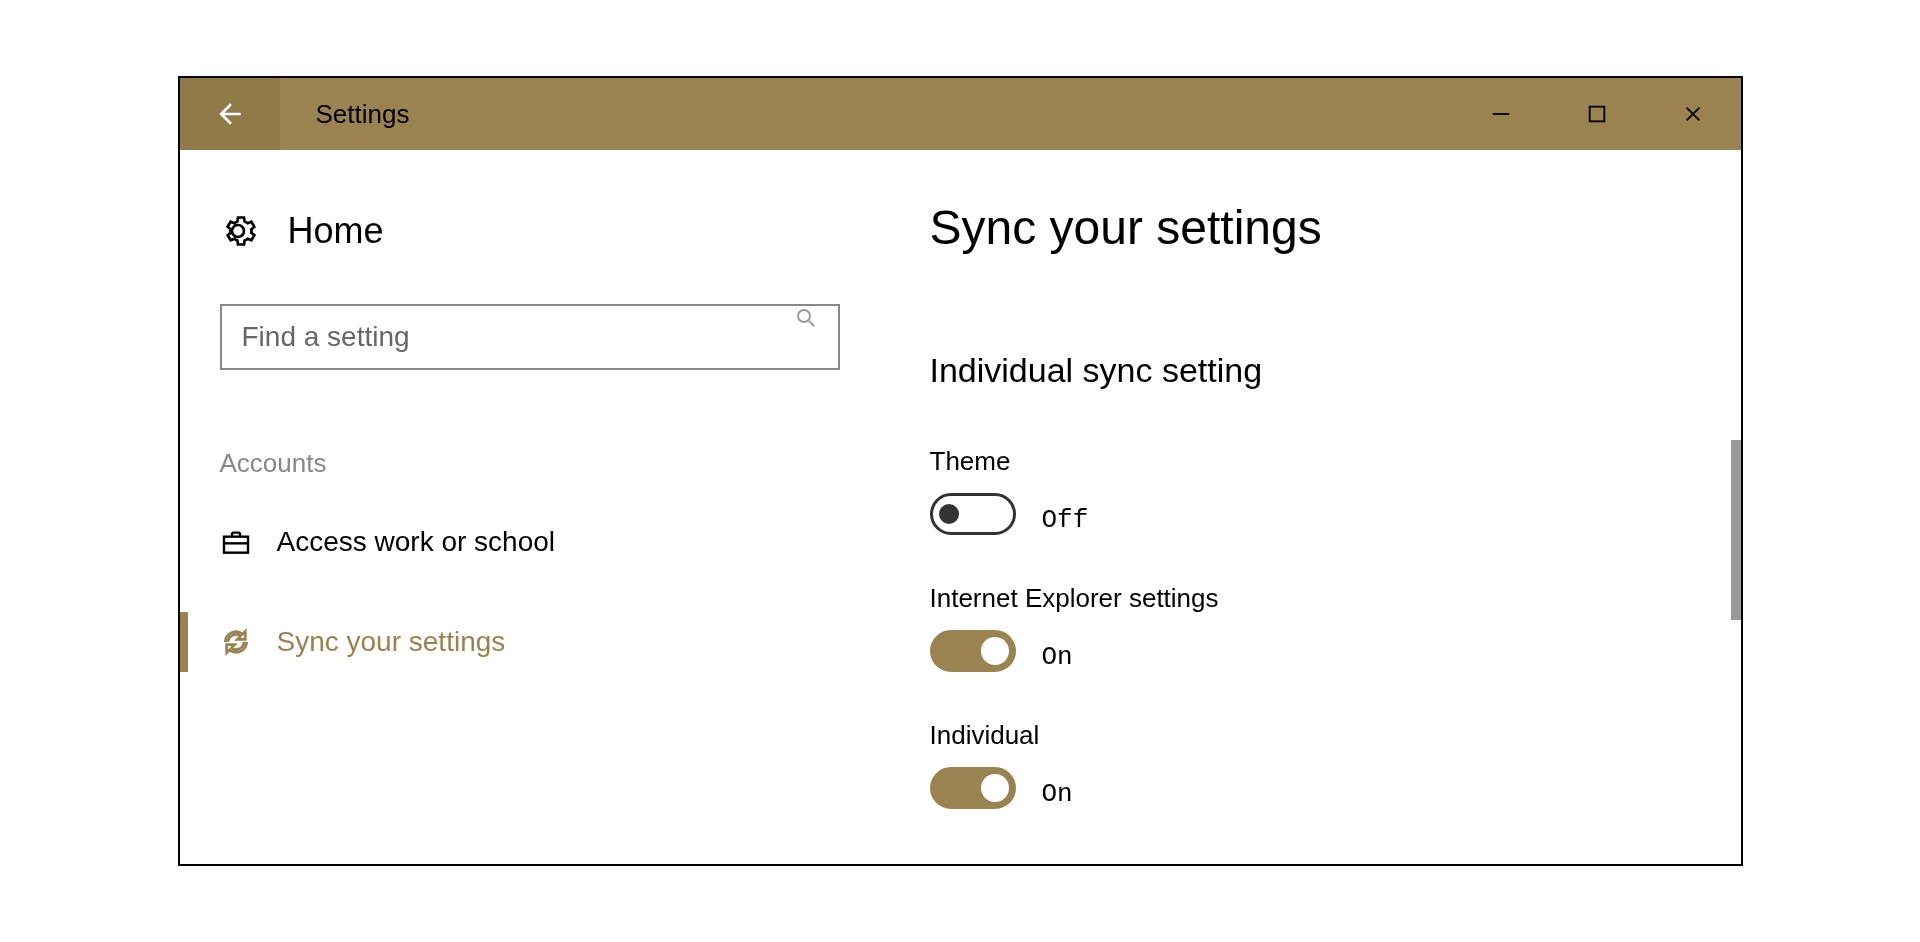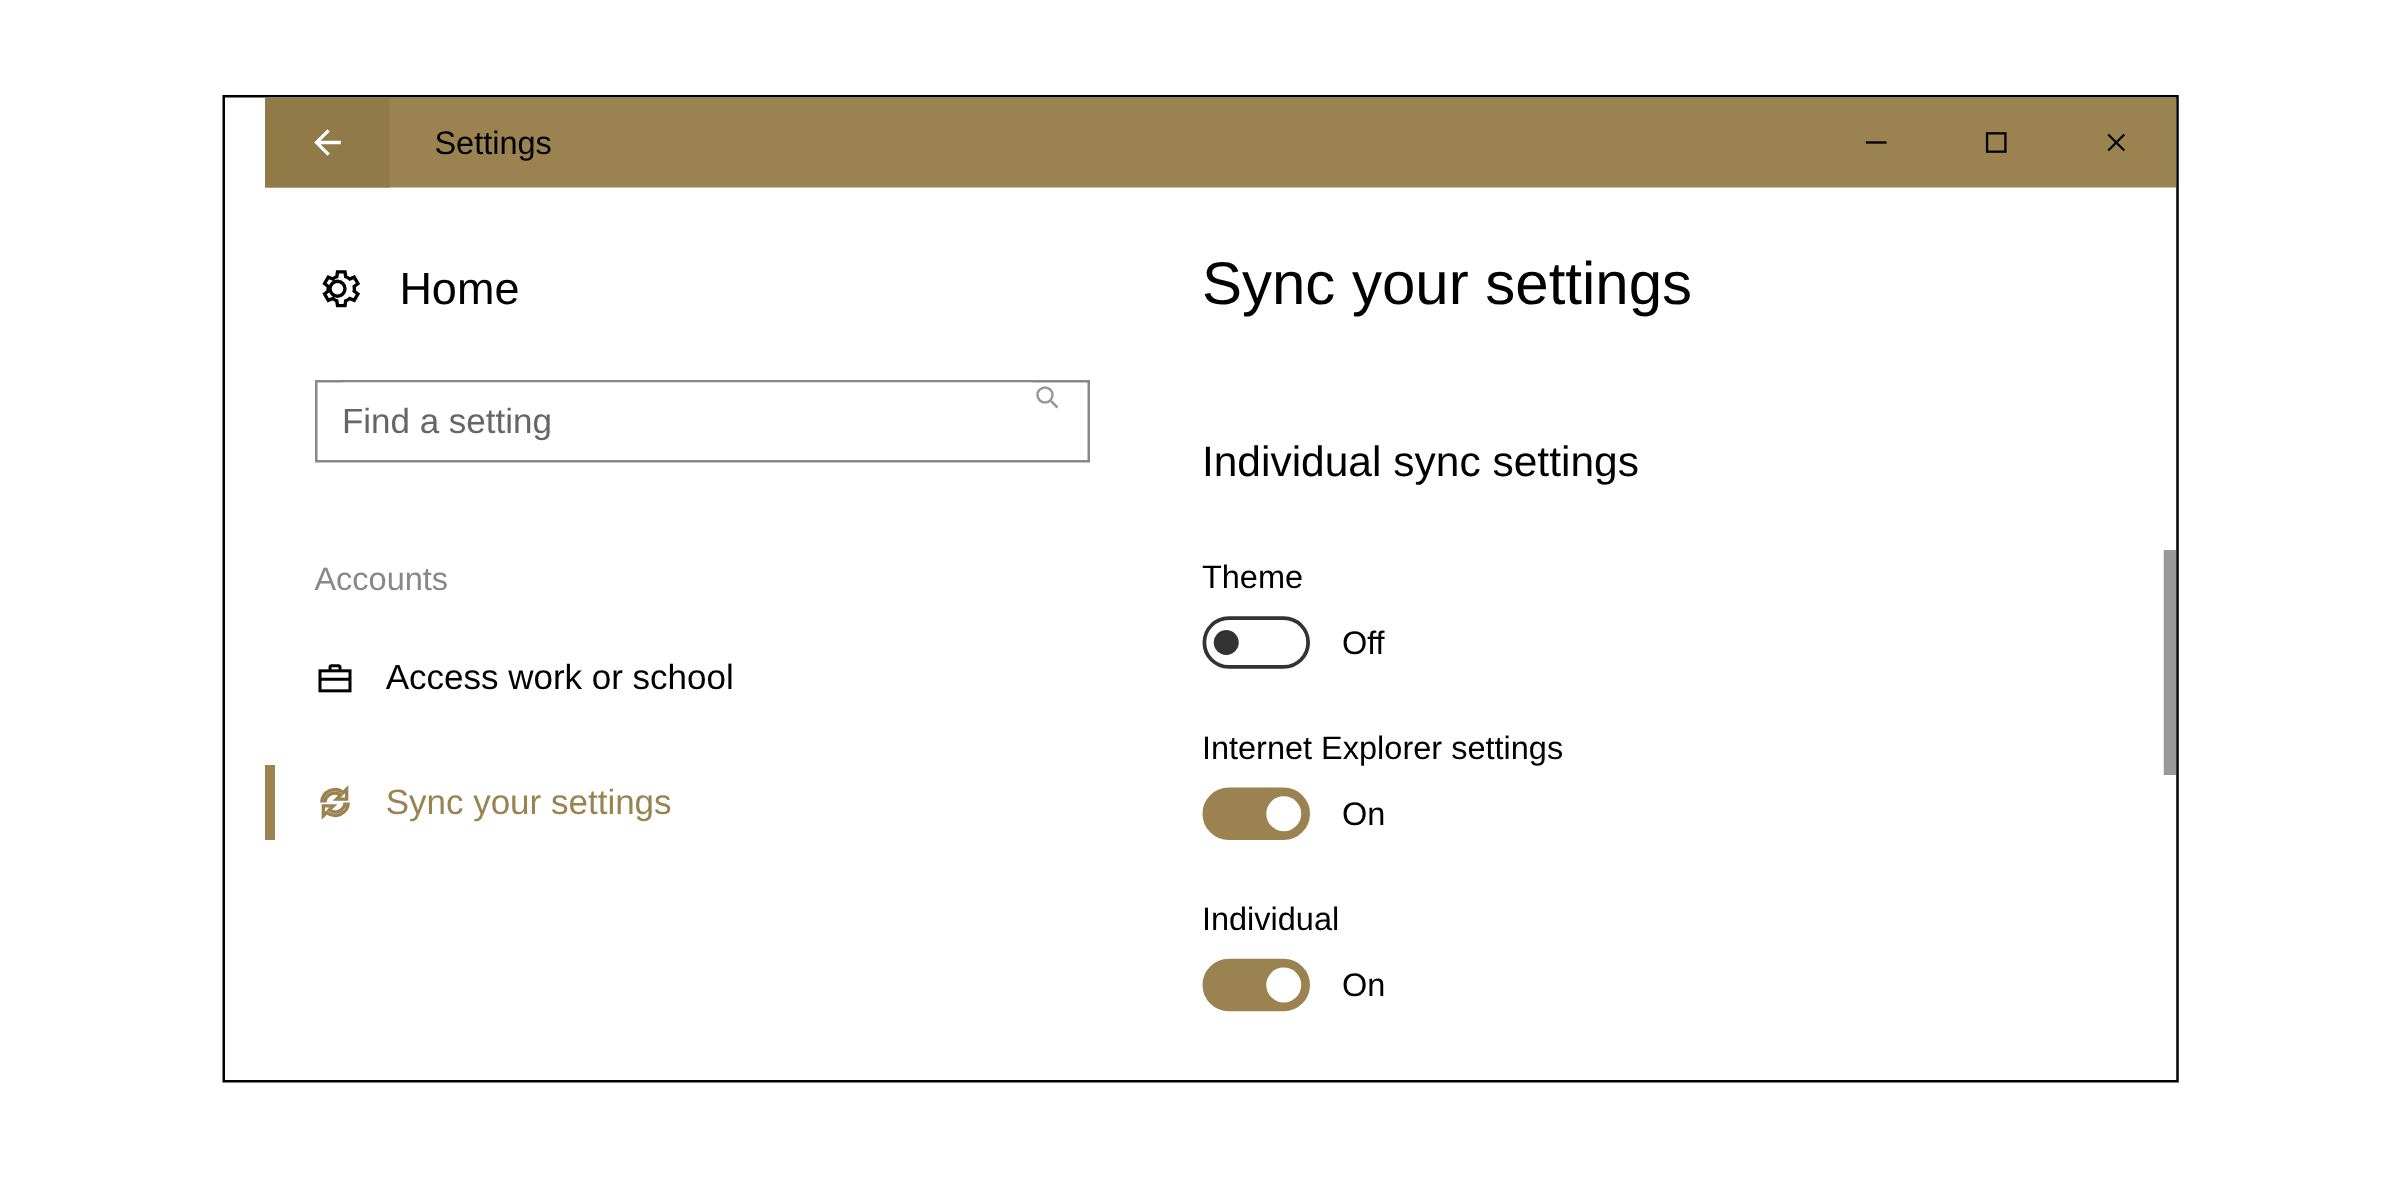--- a/index.html
+++ b/index.html
@@ -14,21 +14,20 @@
   justify-content: center;
 }
 .window {
   width: 1565px;
   height: 790px;
   border: 2px solid #000;
   background: #fff;
   display: flex;
   flex-direction: column;
   overflow: hidden;
-  padding-left: 32px;
 }
 .titlebar {
   height: 72px;
   background: #9a8350;
   display: flex;
   align-items: center;
   color: #000;
 }
 .back-btn {
   width: 100px;
@@ -148,22 +147,23 @@
 }
 .setting-group {
   margin-bottom: 48px;
 }
 .setting-label {
   font-size: 26px;
   margin-bottom: 16px;
 }
 .toggle-row {
   display: flex;
-  align-items: center;
+  align-items: flex-end;
   gap: 26px;
+  font-family: Liberation Mono, monospace;
 }
 .toggle {
   width: 86px;
   height: 42px;
   border-radius: 21px;
   position: relative;
 }
 .toggle.off {
   border: 3px solid #333;
   background: #fff;
@@ -268,21 +268,21 @@
               <path d="M20 12a8 8 0 01-13 6l-2 2v-6h6l-2.5 2.5A6 6 0 0018 12" fill="none" stroke="#9a8350" stroke-width="2"></path>
             </svg>
         </span>
         <span>Sync your settings</span>
       </div>
     </div>
 
     <div class="main">
       <div class="scrollbar-fake"></div>
       <h1 class="page-title">Sync your settings</h1>
-      <h2 class="subheading">Individual sync settings</h2>
+      <h2 class="subheading">Individual sync setting</h2>
 
       <div class="setting-group">
         <div class="setting-label">Theme</div>
         <div class="toggle-row">
           <div class="toggle off">
               <div class="knob"></div>
             </div>
           <span class="toggle-state">Off</span>
         </div>
       </div>

